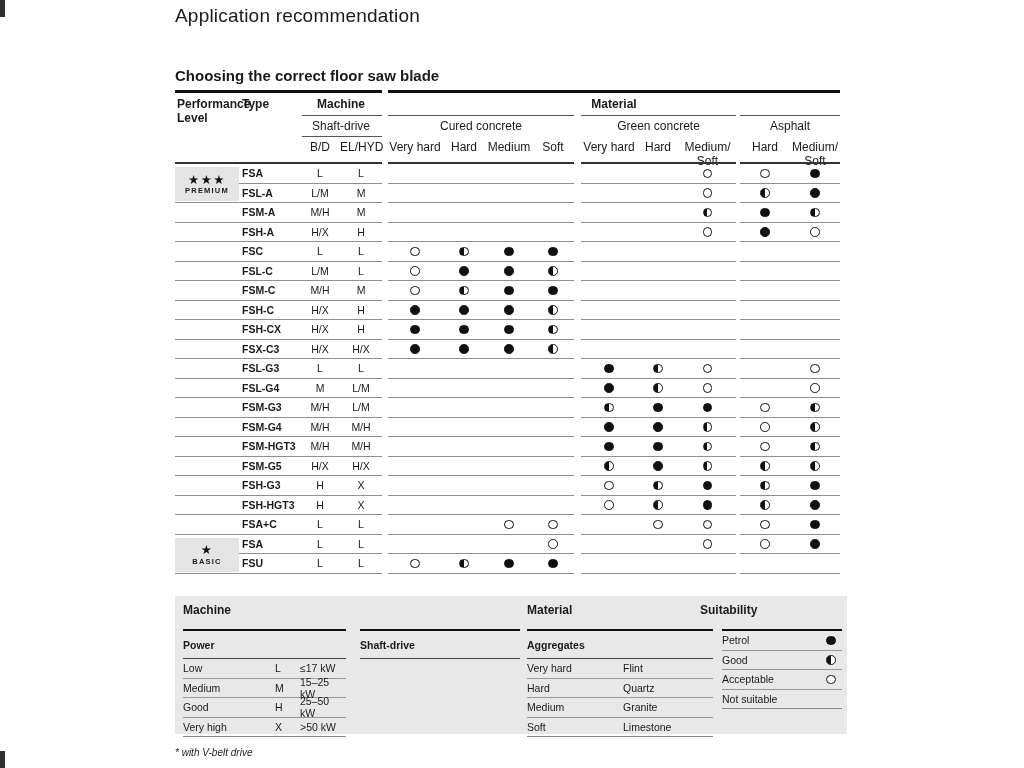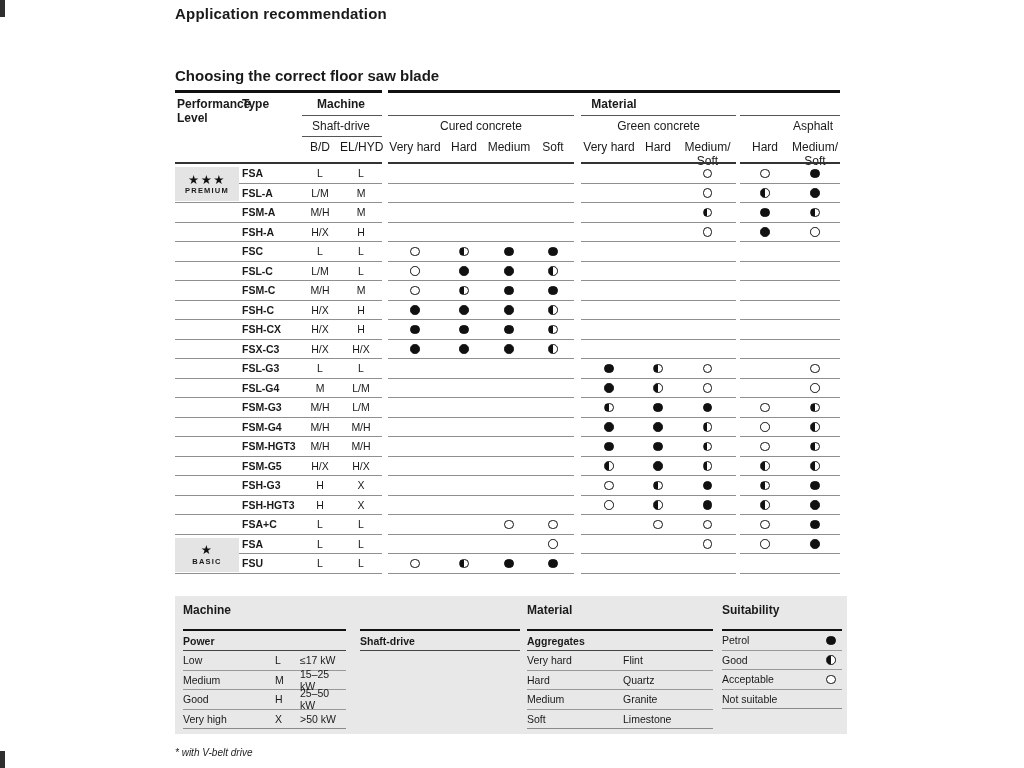--- a/index.html
+++ b/index.html
@@ -1,21 +1,21 @@
 <!DOCTYPE html>
 <html><head>
 <meta charset="utf-8">
 <style>
   * { margin:0; padding:0; box-sizing:border-box; }
   html,body { width:1024px; height:768px; background:#fff; overflow:hidden;
     font-family:"Liberation Sans","DejaVu Sans",sans-serif; color:#1a1a1a; }
   .edge-mark { position:absolute; left:0; width:5px; background:#2e2e2e; }
   .content { position:absolute; left:175px; top:0; width:672px; }
 
-  .page-title { position:absolute; left:0; top:5px; font-size:15px; font-weight:bold; letter-spacing:.2px; }
+  .page-title { position:absolute; left:0; top:5px; font-size:19px; font-weight:normal; letter-spacing:.2px; }
   .page-subtitle { position:absolute; left:0; top:67px; font-size:15px; font-weight:bold; }
 
   
   .thead { position:absolute; left:0; top:90px; width:672px; height:74px; font-size:12px; }
   .hline { position:absolute; background:#111; }
   .lbl { position:absolute; line-height:1.2; }
   .b { font-weight:bold; }
   .ctr { text-align:center; }
 
   
@@ -39,21 +39,21 @@
 
   .badge { position:absolute; left:0; width:64px; height:34px; background:#e4e4e4;
     display:flex; flex-direction:column; align-items:center; justify-content:center; line-height:1; }
   .badge .stars { font-size:12.5px; letter-spacing:1.5px; color:#111; }
   .badge .blabel { font-size:7.5px; font-weight:bold; letter-spacing:1.2px; margin-top:1px; }
 
   
   .legend { position:absolute; left:0; top:596px; width:672px; height:138px; background:#e8e8e8; }
   .lg-heading { position:absolute; top:7px; font-size:12px; font-weight:bold; }
   .lg-table { position:absolute; top:33px; font-size:10.5px; }
-  .lg-head { height:22px; display:flex; align-items:center; font-weight:bold;
+  .lg-head { height:30px; display:flex; align-items:center; font-weight:bold;
     border-top:2px solid #111; border-bottom:1.5px solid #444; }
   .lg-row { height:19.5px; display:flex; align-items:center; border-bottom:1px solid #999; }
   .lg-row:last-child { border-bottom:1px solid #8a8a8a; }
   .suit-top { border-top:2px solid #111; }
   .f1 { flex:1; }
   .footnote { position:absolute; left:0; top:747px; font-size:10px; font-style:italic; color:#222; }
 </style>
 </head>
 <body>
 
@@ -75,21 +75,21 @@
     <div class="lbl b ctr" style="left:213px;top:7px;width:452px">Material</div>
 
     <div class="hline" style="left:127px;top:25px;width:80px;height:1px;background:#555"></div>
     <div class="hline" style="left:213px;top:25px;width:186px;height:1px;background:#555"></div>
     <div class="hline" style="left:406px;top:25px;width:155px;height:1px;background:#555"></div>
     <div class="hline" style="left:565px;top:25px;width:100px;height:1px;background:#555"></div>
 
     <div class="lbl ctr" style="left:125px;top:29px;width:82px">Shaft-drive</div>
     <div class="lbl ctr" style="left:213px;top:29px;width:186px">Cured concrete</div>
     <div class="lbl ctr" style="left:406px;top:29px;width:155px">Green concrete</div>
-    <div class="lbl ctr" style="left:588px;top:29px;width:100px">Asphalt</div>
+    <div class="lbl ctr" style="left:565px;top:29px;width:100px">Asphalt</div>
 
     <div class="hline" style="left:127px;top:46px;width:80px;height:1px;background:#555"></div>
 
     <div class="lbl ctr" style="left:125px;top:50px;width:40px">B/D</div>
     <div class="lbl ctr" style="left:165px;top:50px;width:42px">EL/HYD</div>
     <div class="lbl ctr" style="left:213px;top:50px;width:54px">Very hard</div>
     <div class="lbl ctr" style="left:267px;top:50px;width:44px">Hard</div>
     <div class="lbl ctr" style="left:311px;top:50px;width:46px">Medium</div>
     <div class="lbl ctr" style="left:357px;top:50px;width:42px">Soft</div>
     <div class="lbl ctr" style="left:406px;top:50px;width:56px">Very hard</div>
@@ -770,21 +770,21 @@
       </div>
       <div class="badge" style="top: 373.5px;">
         <div class="stars">★</div>
         <div class="blabel">BASIC</div>
       </div>
     </div>
 
   <div class="legend">
     <div class="lg-heading" style="left:8px">Machine</div>
     <div class="lg-heading" style="left:352px">Material</div>
-    <div class="lg-heading" style="left:547px">Suitability</div>
+    <div class="lg-heading" style="left:525px">Suitability</div>
 
     <div class="lg-table" style="left:8px;width:163px">
       <div class="lg-head">Power</div>
       <div>
           <div class="lg-row">
             <div style="width: 92px;">Low</div>
             <div style="width: 25px;">L</div>
             <div class="f1">≤17 kW</div>
           </div>
           <div class="lg-row">

